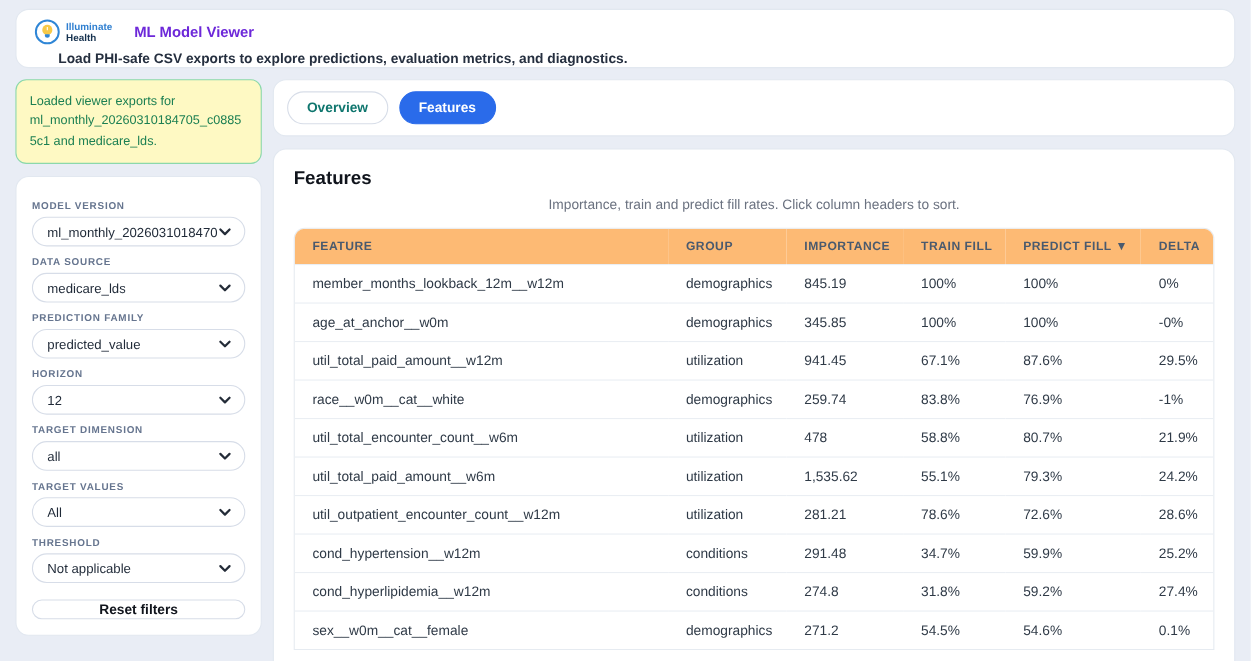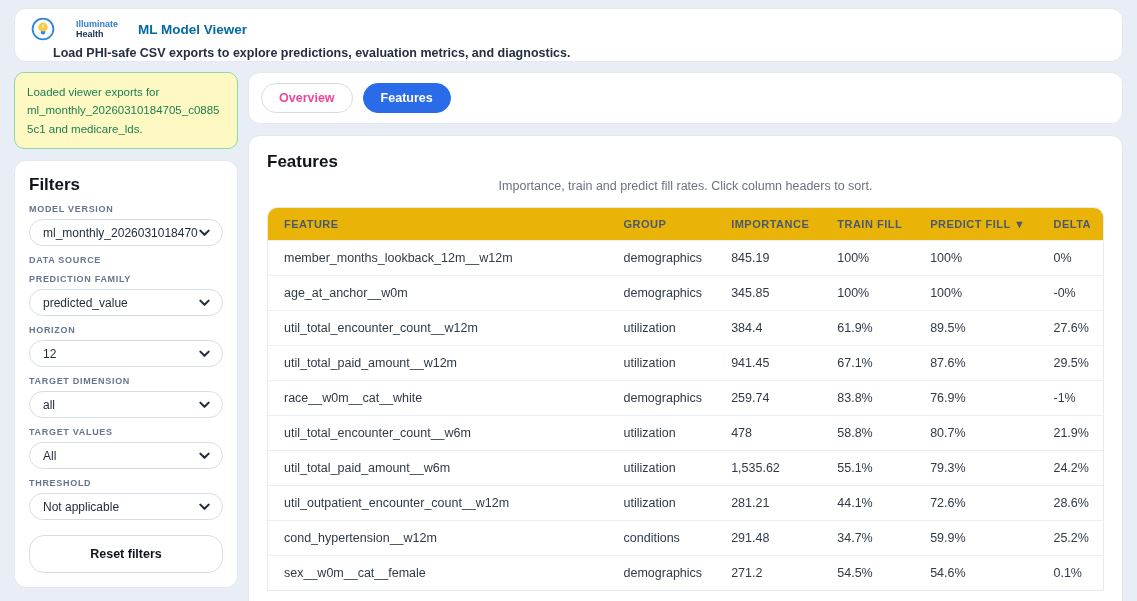--- a/index.html
+++ b/index.html
@@ -9,67 +9,67 @@
     font-family:"Liberation Sans", sans-serif;
     color:#1f2937;
     position:relative;
   }
   .card { background:#fff; border:1px solid #e2e8f0; border-radius:12px; }
 
   
   .header-card { position:absolute; left:14px; top:8px; width:1109px; height:54px; padding:8px 14px 8px 16px; }
   .header-row1 { display:flex; align-items:center; }
   .logo-wrap { display:flex; align-items:center; gap:5px; }
-  .brand-text { font-size:9px; font-weight:bold; line-height:10px;margin-left:16px; }
+  .brand-text { font-size:9px; font-weight:bold; line-height:10px; }
   .brand-text .l1 { color:#2f7fd0; }
   .brand-text .l2 { color:#16324f; }
-  .app-title { font-size:13.5px; font-weight:bold; color:#0369a1; margin-left:20px; }
+  .app-title { font-size:13.5px; font-weight:bold; color:#6d28d9; margin-left:20px; }
   .app-subtitle { font-size:12.5px; font-weight:bold; color:#252f3f; margin-top:5px;padding-left:22px; }
 
   
   .sidebar { position:absolute; left:14px; top:72px; width:224px; }
   .alert-box {
     background:#fef9c3; border:1px solid #8bd8ab; border-radius:10px;
     color:#1b7f52; font-size:11.5px; line-height:1.6; padding:10px 12px;
     overflow-wrap:anywhere; margin-bottom:11px;
   }
   .filters-card { padding:12px 14px 14px; margin-bottom:11px; }
   .filters-title { font-size:17px; font-weight:bold; color:#10141c; margin:2px 0 4px; }
   .f-label { font-size:9px; font-weight:bold; letter-spacing:0.7px; color:#66758f; margin:9px 0 5px; text-transform:uppercase; }
   .select {
     display:flex; align-items:center; justify-content:space-between;
     height:27px; border:1px solid #d7dde8; border-radius:14px;
     padding:0 11px 0 13px; font-size:12px; color:#1f2937; background:#fff; cursor:pointer;
   }
   .select .val { white-space:nowrap; overflow:hidden; max-width:165px; }
   .chev { display:flex; align-items:center; }
   .reset-btn {
-    width:100%; height:38px; border:1px solid #d7dde8; border-radius:15px; background:#fff;
+    width:100%; height:18px; border:1px solid #d7dde8; border-radius:15px; background:#fff;
     font-family:"Liberation Sans", sans-serif; font-weight:bold; font-size:12.5px; color:#10141c;
     margin-top:15px; cursor:pointer;
   }
 
   
   .main { position:absolute; left:248px; top:72px; width:875px; }
   .tabs-card { padding:10px 12px; display:flex; gap:10px; margin-bottom:11px; }
   .tab {
     border-radius:16px; padding:7px 17px; font-size:12.5px; font-weight:bold;
-    border:1px solid #d7dde8; background:#fff; color:#ec4899; cursor:pointer;
+    border:1px solid #d7dde8; background:#fff; color:#0f766e; cursor:pointer;
     font-family:"Liberation Sans", sans-serif;
   }
   .tab.active { background:#2a6bea; border-color:#2a6bea; color:#fff; }
 
   .features-card { padding:16px 18px; height:600px; }
   .features-title { font-size:17px; font-weight:bold; color:#10141c; }
   .features-sub { font-size:12.5px; color:#6b7280; margin-top:7px;text-align:center; }
 
   .table-wrap { margin-top:14px; border:1px solid #e6ebf1; border-radius:10px 10px 0 0; overflow:hidden; }
   table { width:100%; border-collapse:separate; border-spacing:0; font-size:12.5px; }
   thead th {
-    background:#eab308; text-align:left; font-size:11px; letter-spacing:0.5px;
+    background:#fdba74; text-align:left; font-size:11px; letter-spacing:0.5px;
     color:#4a5a6e; padding:10px 12px 10px 16px; font-weight:bold; cursor:pointer; white-space:nowrap;
   }
   tbody td { padding:10px 12px 10px 16px; border-top:1px solid #eaeef3; color:#2f3a47; white-space:nowrap; }
 </style>
 </head>
 <body>
 
 <div class="card header-card">
   <div class="header-row1">
     <div class="logo-wrap">
@@ -87,32 +87,39 @@
     <div class="app-title">ML Model Viewer</div>
   </div>
   <div class="app-subtitle">Load PHI-safe CSV exports to explore predictions, evaluation metrics, and diagnostics.</div>
 </div>
 
 <div class="sidebar">
 
   <div class="alert-box">Loaded viewer exports for ml_monthly_20260310184705_c08855c1 and medicare_lds.</div>
 
   <div class="card filters-card">
-    <div class="filters-title">Filters</div>
     <div id="filter-fields">
         <div class="f-label">Model version</div>
         <div class="select">
           <span class="val">ml_monthly_20260310184705_c08855c</span>
           <span class="chev">
             <svg width="13" height="13" viewBox="0 0 14 14">
               <path d="M2.5 5 L7 9.5 L11.5 5" fill="none" stroke="#242c38" stroke-width="2.2" stroke-linecap="round" stroke-linejoin="round"></path>
             </svg>
           </span>
         </div>
         <div class="f-label">Data source</div>
+        <div class="select">
+          <span class="val">medicare_lds</span>
+          <span class="chev">
+            <svg width="13" height="13" viewBox="0 0 14 14">
+              <path d="M2.5 5 L7 9.5 L11.5 5" fill="none" stroke="#242c38" stroke-width="2.2" stroke-linecap="round" stroke-linejoin="round"></path>
+            </svg>
+          </span>
+        </div>
         <div class="f-label">Prediction family</div>
         <div class="select">
           <span class="val">predicted_value</span>
           <span class="chev">
             <svg width="13" height="13" viewBox="0 0 14 14">
               <path d="M2.5 5 L7 9.5 L11.5 5" fill="none" stroke="#242c38" stroke-width="2.2" stroke-linecap="round" stroke-linejoin="round"></path>
             </svg>
           </span>
         </div>
         <div class="f-label">Horizon</div>
@@ -199,28 +206,20 @@
             </tr>
             <tr>
               <td>age_at_anchor__w0m</td>
               <td>demographics</td>
               <td>345.85</td>
               <td>100%</td>
               <td>100%</td>
               <td>-0%</td>
             </tr>
             <tr>
-              <td>util_total_encounter_count__w12m</td>
-              <td>utilization</td>
-              <td>384.4</td>
-              <td>61.9%</td>
-              <td>89.5%</td>
-              <td>27.6%</td>
-            </tr>
-            <tr>
               <td>util_total_paid_amount__w12m</td>
               <td>utilization</td>
               <td>941.45</td>
               <td>67.1%</td>
               <td>87.6%</td>
               <td>29.5%</td>
             </tr>
             <tr>
               <td>race__w0m__cat__white</td>
               <td>demographics</td>
@@ -242,33 +241,41 @@
               <td>utilization</td>
               <td>1,535.62</td>
               <td>55.1%</td>
               <td>79.3%</td>
               <td>24.2%</td>
             </tr>
             <tr>
               <td>util_outpatient_encounter_count__w12m</td>
               <td>utilization</td>
               <td>281.21</td>
-              <td>44.1%</td>
+              <td>78.6%</td>
               <td>72.6%</td>
               <td>28.6%</td>
             </tr>
             <tr>
               <td>cond_hypertension__w12m</td>
               <td>conditions</td>
               <td>291.48</td>
               <td>34.7%</td>
               <td>59.9%</td>
               <td>25.2%</td>
             </tr>
             <tr>
+              <td>cond_hyperlipidemia__w12m</td>
+              <td>conditions</td>
+              <td>274.8</td>
+              <td>31.8%</td>
+              <td>59.2%</td>
+              <td>27.4%</td>
+            </tr>
+            <tr>
               <td>sex__w0m__cat__female</td>
               <td>demographics</td>
               <td>271.2</td>
               <td>54.5%</td>
               <td>54.6%</td>
               <td>0.1%</td>
             </tr>
           </tbody>
       </table>
     </div>

